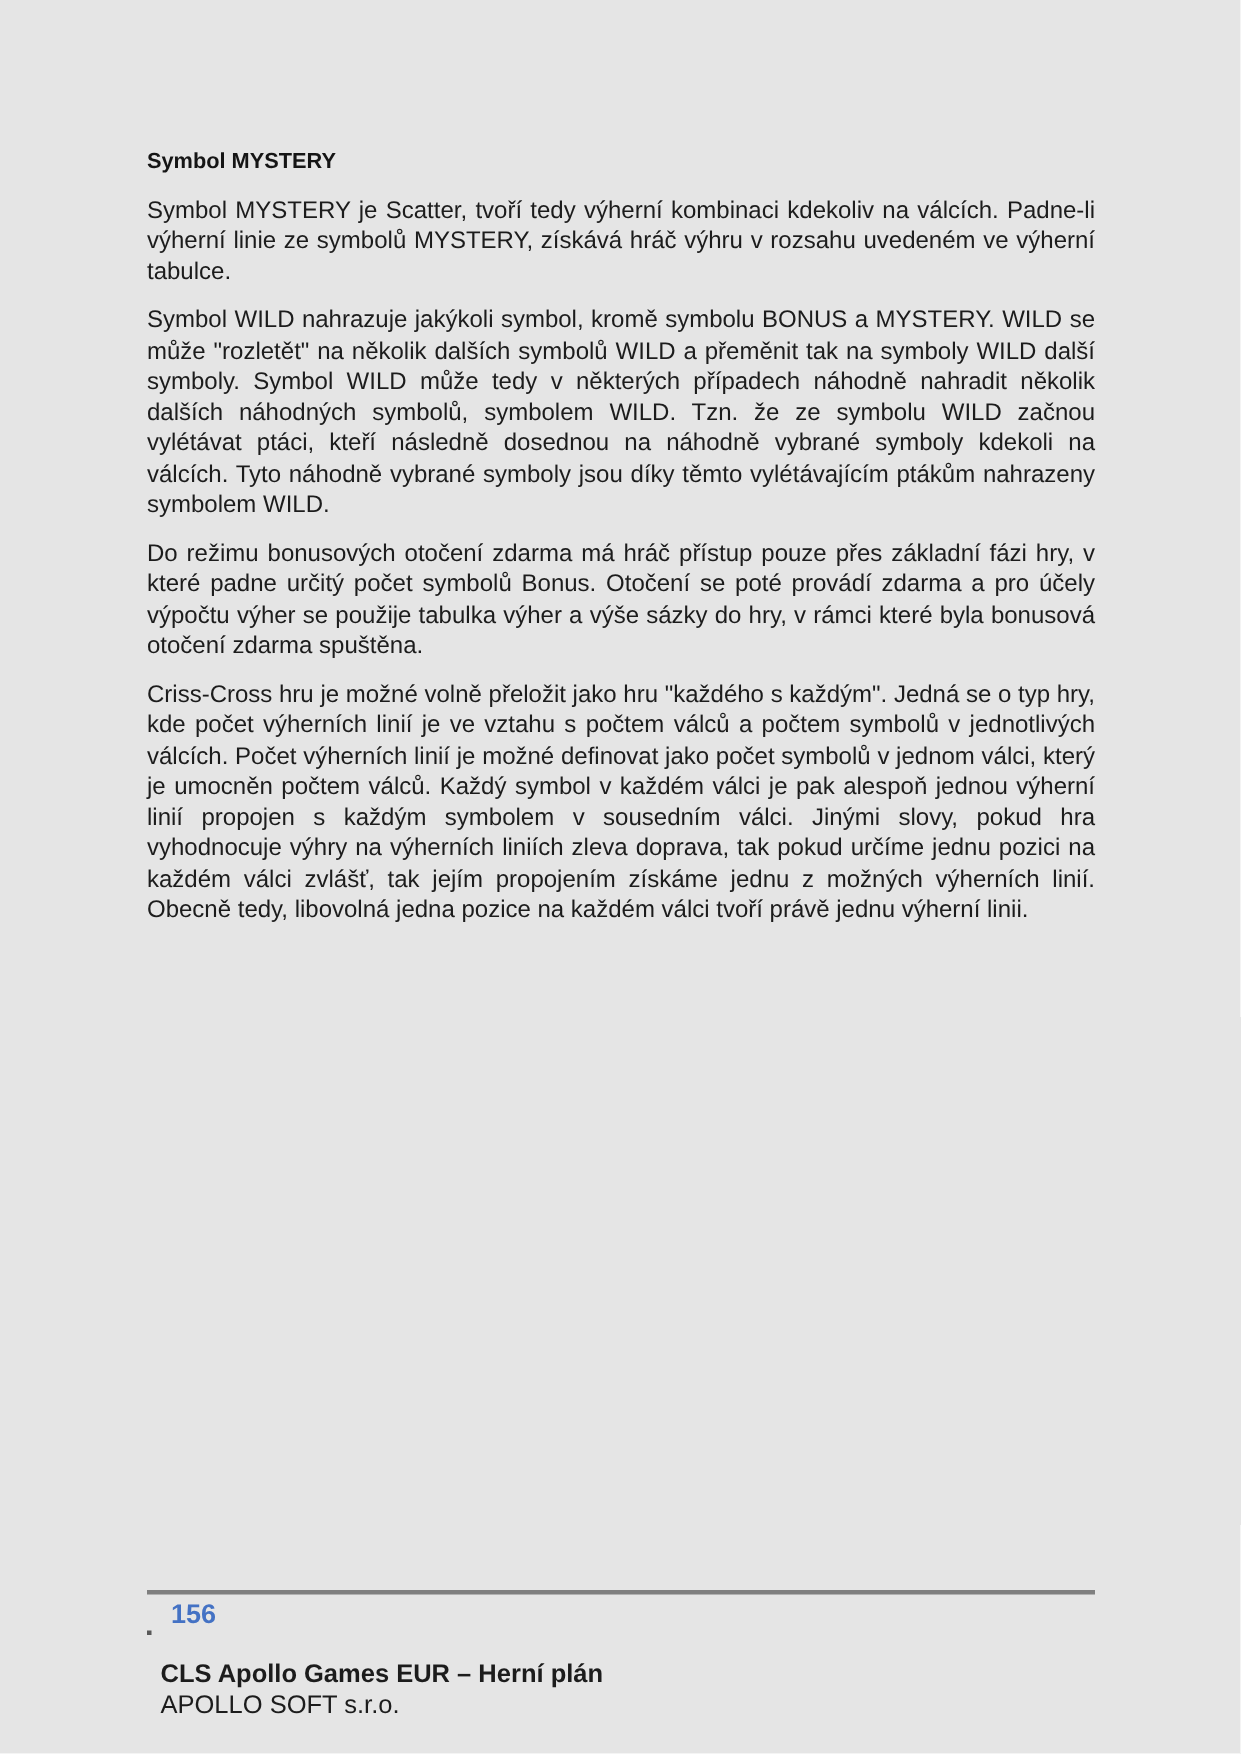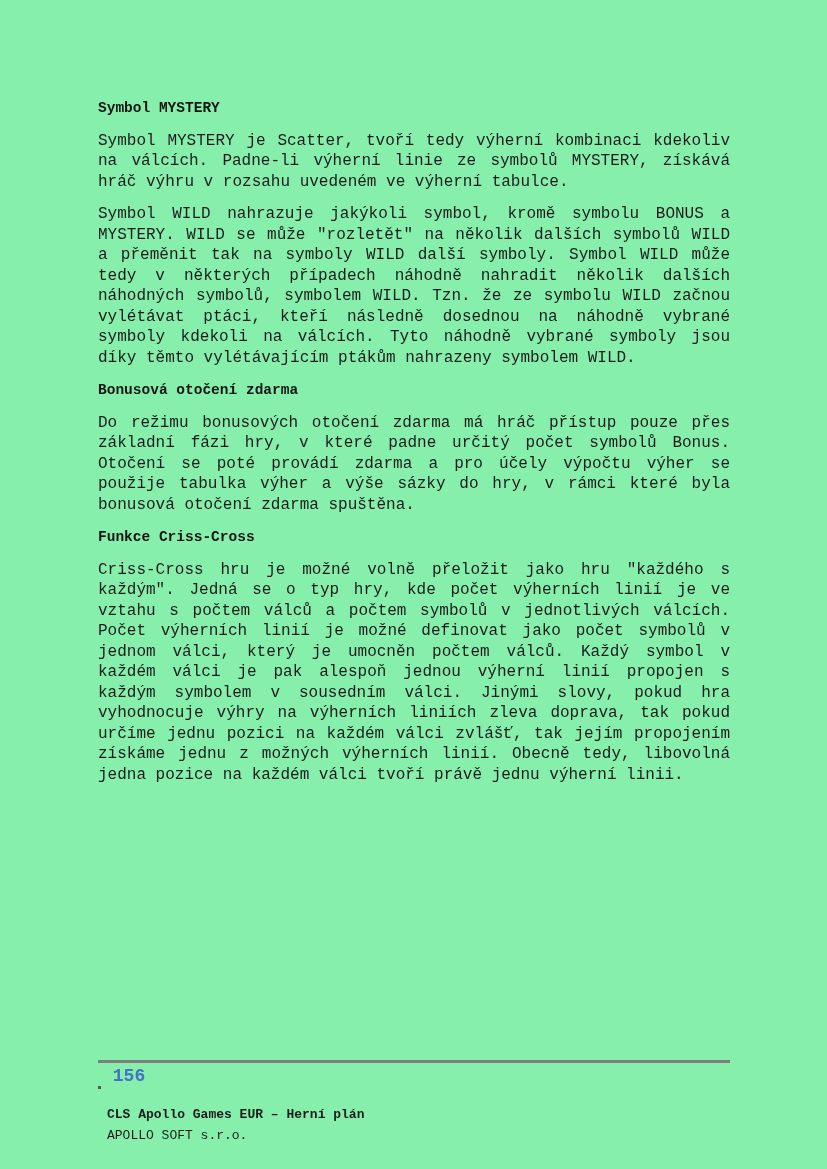--- a/index.html
+++ b/index.html
@@ -4,23 +4,23 @@
 <style>
   html, body {
     margin: 0;
     padding: 0;
     background: #ffffff;
   }
   .page {
     position: relative;
     width: 827px;
     height: 1169px;
-    background: #86efac;
+    background: #e5e5e5;
     overflow: hidden;
-    font-family: Liberation Mono, monospace;
+    font-family: Liberation Sans, sans-serif;
     color: #1c1c1c;
   }
   .content {
     position: absolute;
     top: 98px;
     left: 98px;
     width: 632px;
   }
   .section-heading {
     font-size: 14.5px;
@@ -59,43 +59,41 @@
     font-size: 18px;
     font-weight: bold;
   }
   .footer-separator {
     width: 3px;
     height: 39px;
     flex: 0 0 3px;
   }
   .footer-textblock {
     padding: 15px 0 0 9px;
-    font-size: 13px;
+    font-size: 17px;
     line-height: 21px;
   }
   .footer-doc-title { font-weight: bold; }
   .footer-company { font-weight: normal; }
 </style>
 </head>
 <body>
 
 <div class="page">
 
   <div class="content">
 
     <h3 class="section-heading">Symbol MYSTERY</h3>
     <p class="section-paragraph">Symbol MYSTERY je Scatter, tvoří tedy výherní kombinaci kdekoliv na válcích. Padne-li výherní linie ze symbolů MYSTERY, získává hráč výhru v rozsahu uvedeném ve výherní tabulce.</p>
 
     <p class="section-paragraph">Symbol WILD nahrazuje jakýkoli symbol, kromě symbolu BONUS a MYSTERY. WILD se může "rozletět" na několik dalších symbolů WILD a přeměnit tak na symboly WILD další symboly. Symbol WILD může tedy v některých případech náhodně nahradit několik dalších náhodných symbolů, symbolem WILD. Tzn. že ze symbolu WILD začnou vylétávat ptáci, kteří následně dosednou na náhodně vybrané symboly kdekoli na válcích. Tyto náhodně vybrané symboly jsou díky těmto vylétávajícím ptákům nahrazeny symbolem WILD.</p>
 
 
-    <h3 class="section-heading">Bonusová otočení zdarma</h3>
     <p class="section-paragraph">Do režimu bonusových otočení zdarma má hráč přístup pouze přes základní fázi hry, v které padne určitý počet symbolů Bonus. Otočení se poté provádí zdarma a pro účely výpočtu výher se použije tabulka výher a výše sázky do hry, v rámci které byla bonusová otočení zdarma spuštěna.</p>
 
-    <h3 class="section-heading">Funkce Criss-Cross</h3>
     <p class="section-paragraph">Criss-Cross hru je možné volně přeložit jako hru "každého s každým". Jedná se o typ hry, kde počet výherních linií je ve vztahu s počtem válců a počtem symbolů v jednotlivých válcích. Počet výherních linií je možné definovat jako počet symbolů v jednom válci, který je umocněn počtem válců. Každý symbol v každém válci je pak alespoň jednou výherní linií propojen s každým symbolem v sousedním válci. Jinými slovy, pokud hra vyhodnocuje výhry na výherních liniích zleva doprava, tak pokud určíme jednu pozici na každém válci zvlášť, tak jejím propojením získáme jednu z možných výherních linií. Obecně tedy, libovolná jedna pozice na každém válci tvoří právě jednu výherní linii.</p>
 
   </div>
 
   <div class="footer-rule" style="background: rgb(127, 127, 127);"></div>
 
   <div class="footer-row">
     <div class="footer-pagenum" style="color: rgb(68, 114, 196);">156</div>
     <div class="footer-separator" style="background: rgb(89, 89, 89);"></div>
     <div class="footer-textblock">

